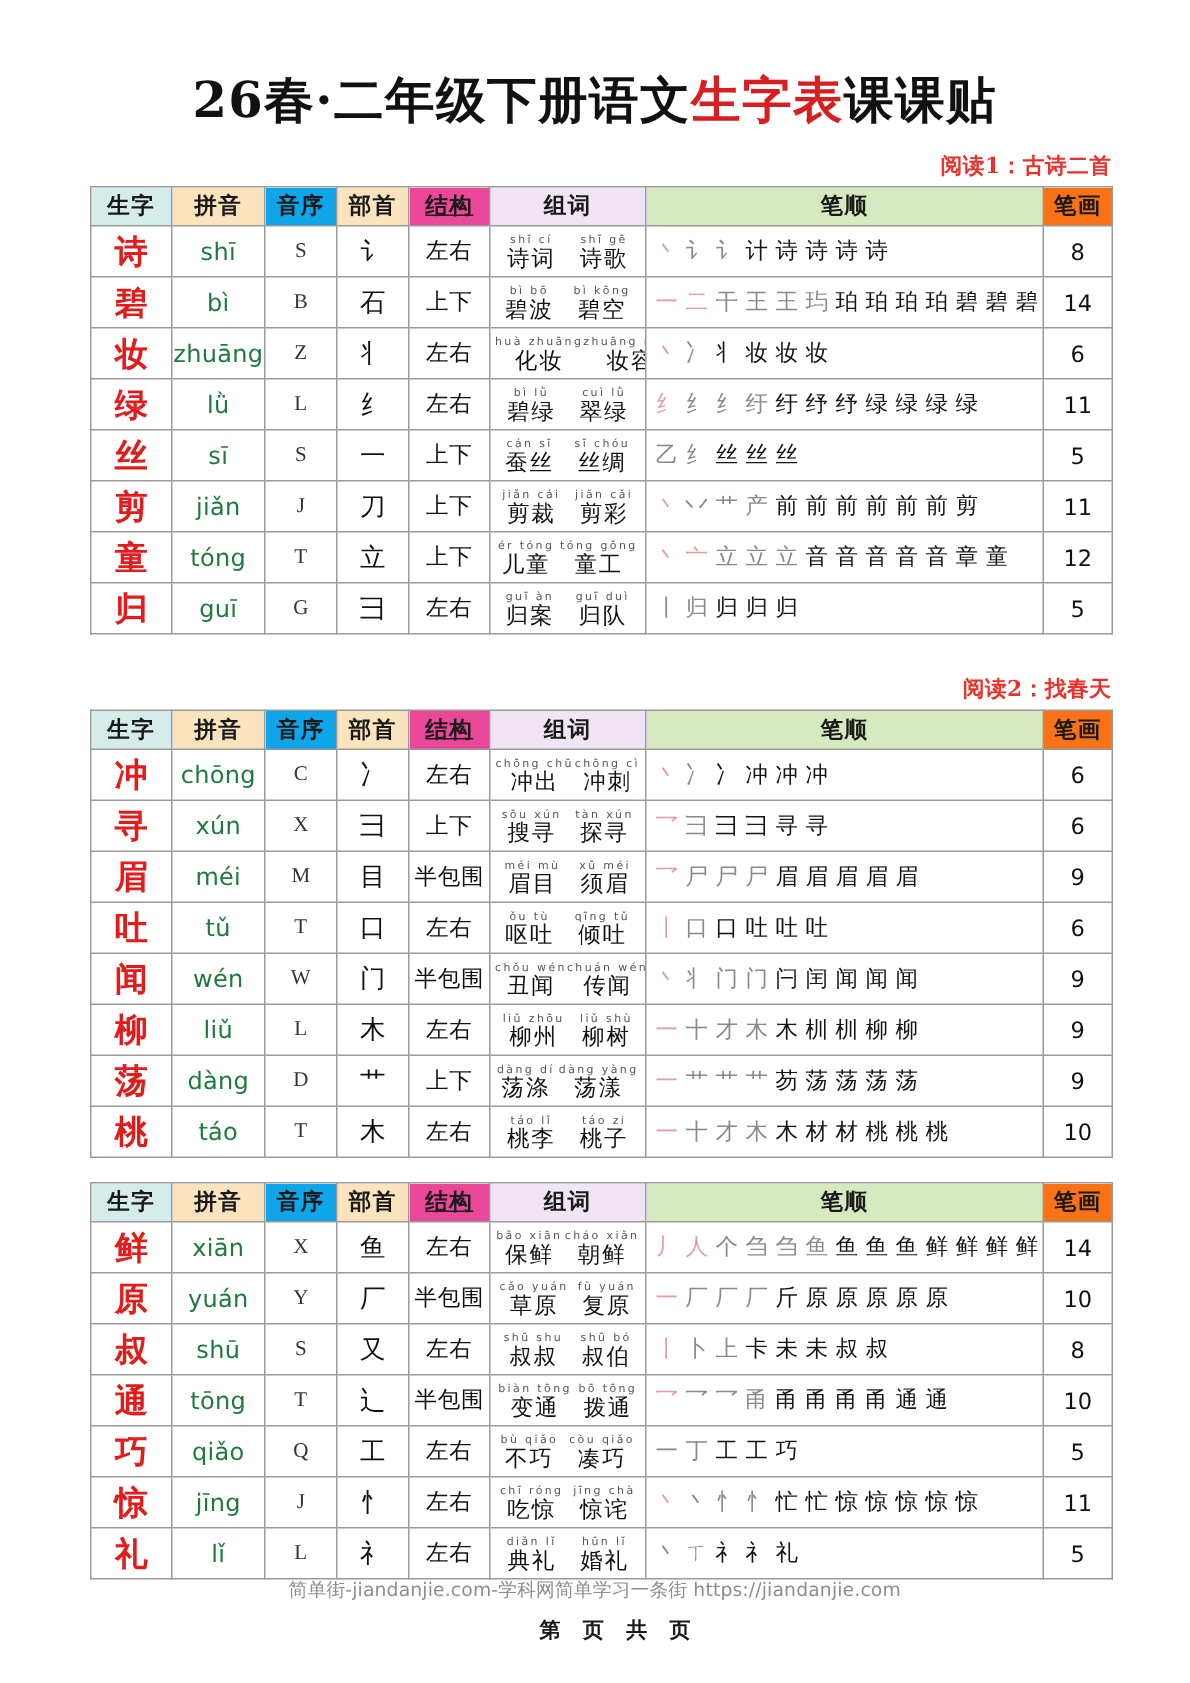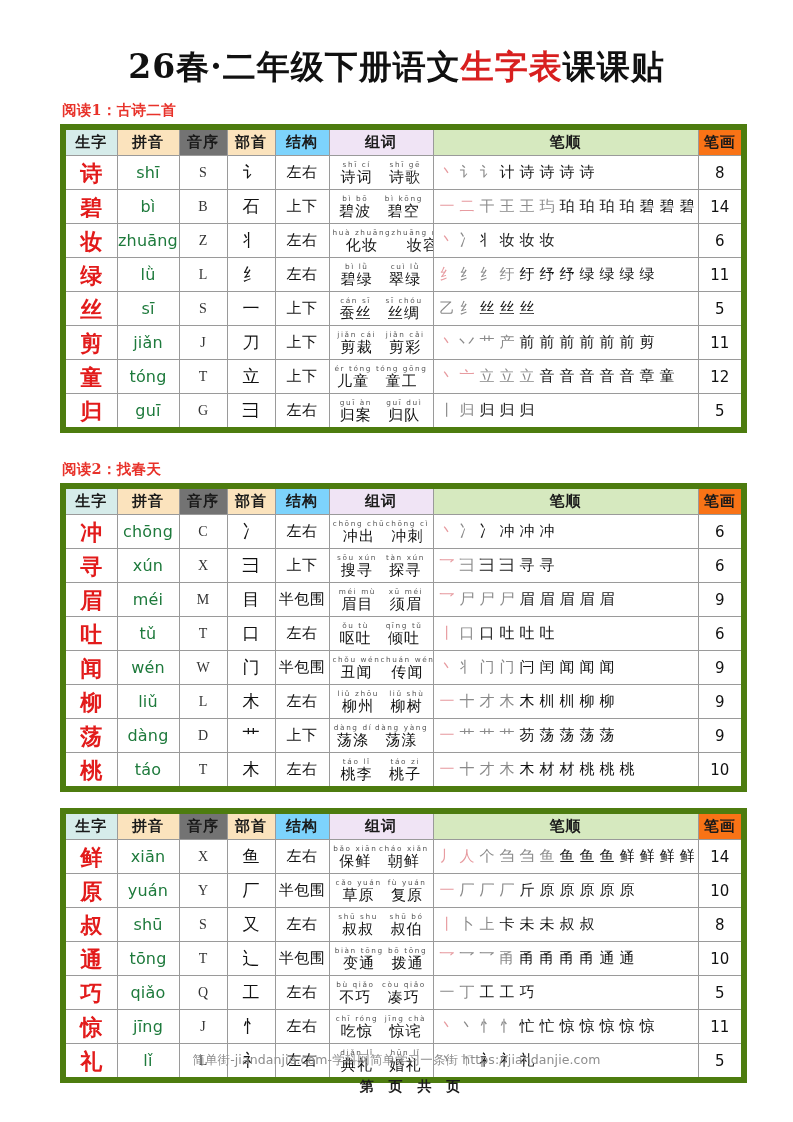--- a/index.html
+++ b/index.html
@@ -27,50 +27,51 @@
   
   .section{margin:0 52px 0 60px;}
   .section + .section{margin-top:16px;}
   .sec-title{
     color:#e8322a;
     font-weight:bold;
     font-size:14.5px;
     font-family:"DejaVu Serif","Liberation Serif",serif;
     padding:11px 0 4px 2px;
     letter-spacing:.3px;
+    text-align:right;
   }
 
   table.grid{
     border-collapse:collapse;
     width:681px;
     table-layout:fixed;
-    border:6px solid #4d7c0f;
+    border:1px solid #4d7c0f;
   }
   table.grid td,table.grid th{
     border:1px solid #9a9a9a;
     padding:0;
     text-align:center;
     vertical-align:middle;
     overflow:hidden;
   }
 
   
   tr.head th{
     height:25px;
     font-size:15px;
     font-weight:bold;
     color:#1a1a1a;
     font-family:"DejaVu Serif","Liberation Serif",serif;
     letter-spacing:1px;
   }
   .c-zi   {background:#d6ecea;}
   .c-py   {background:#fbe3bd;}
-  .c-yx   {background:#737373;}
+  .c-yx   {background:#0ea5e9;}
   .c-bs   {background:#fbe3bd;}
-  .c-jg   {background:#7dd3fc;}
+  .c-jg   {background:#ec4899;text-decoration:underline;}
   .c-zc   {background:#f0e4f5;}
   .c-bsh  {background:#d6e9bf;}
   .c-bh   {background:#f97316;}
 
   
   col.w-zi {width:54px;}
   col.w-py {width:62px;}
   col.w-yx {width:48px;}
   col.w-bs {width:48px;}
   col.w-jg {width:54px;}

